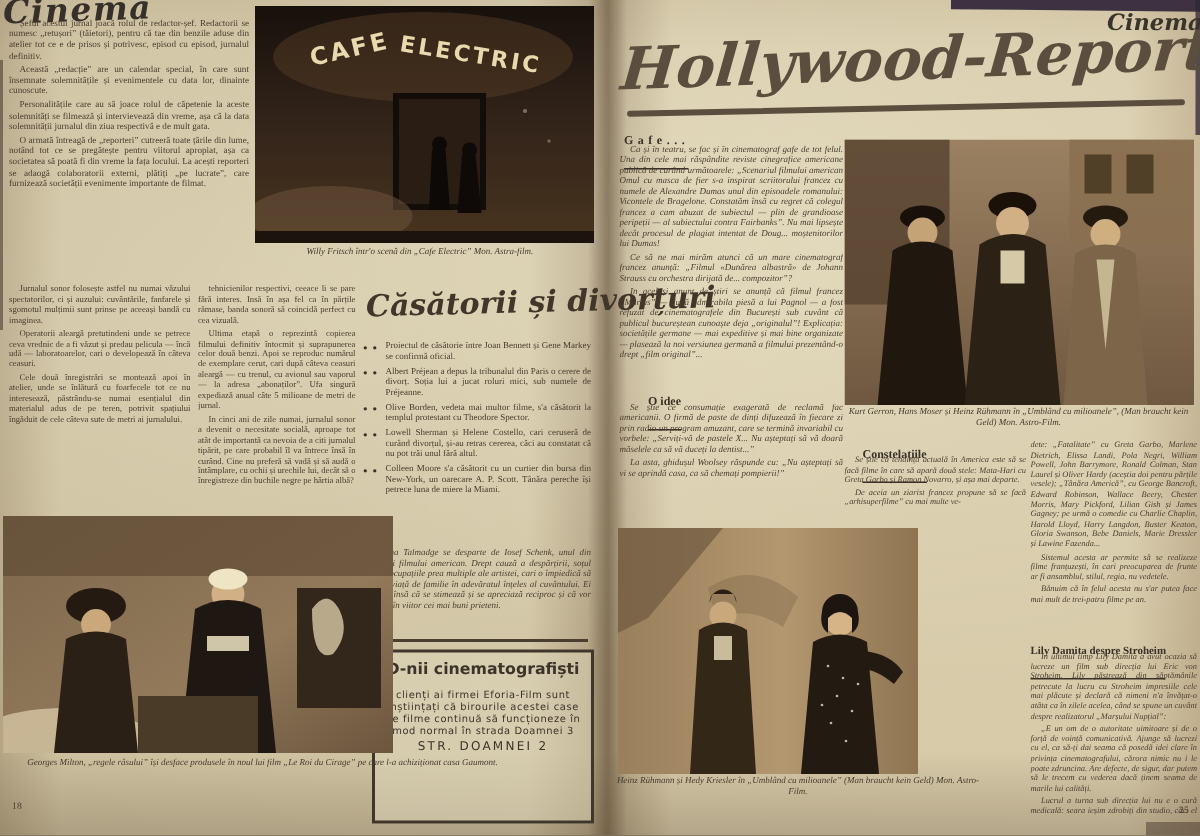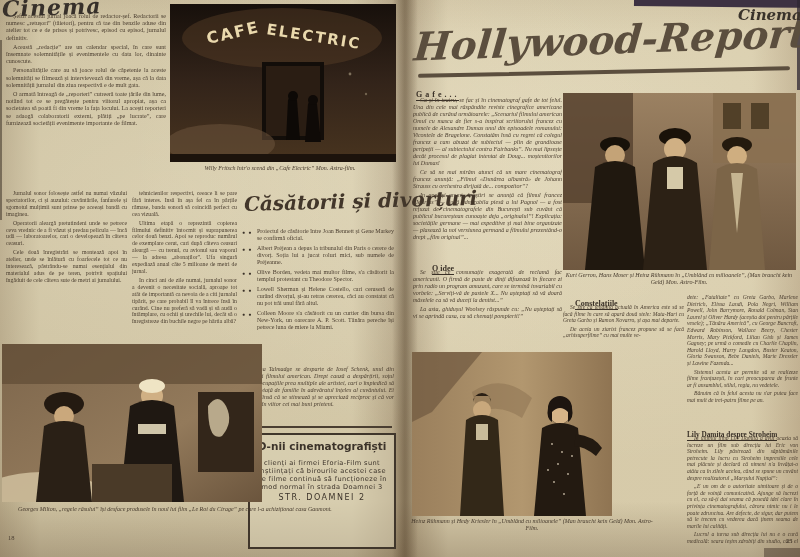--- a/index.html
+++ b/index.html
@@ -16,21 +16,21 @@
   .abs{position:absolute;}
   .txt{font-family:"Liberation Serif",serif;color:#4a3d2f;text-align:justify;overflow:hidden;}
   .txt p{margin:0 0 2px 0;text-indent:7px;}
   .s61{font-size:6.1px;line-height:7.2px;}
   .s58{font-size:5.8px;line-height:6.9px;}
   .s60{font-size:6px;line-height:7px;}
   .s56{font-size:5.6px;line-height:6.6px;}
   .ital{font-style:italic;}
   .masthead{font-style:italic;font-weight:bold;color:#37302a;font-family:"DejaVu Serif",serif;}
   .caption{font-style:italic;font-size:6px;line-height:7px;text-align:center;color:#463a2d;}
-  .shead{font-weight:bold;font-size:8px;color:#3a3128;border-bottom:1px solid #3a3128;display:inline-block;padding-bottom:1px;font-family:"Liberation Serif",serif;}
+  .shead{font-weight:bold;font-size:8px;color:#3a3128;border-bottom:1px solid #3a3128;display:inline-block;padding-bottom:14px;font-family:"Liberation Serif",serif;}
   .script-title{font-family:"DejaVu Serif",serif;font-style:italic;font-weight:bold;color:#5b4e3e;}
   .bullet-item{display:flex;margin-bottom:3px;}
   .bullet-item .bm{width:15px;flex:none;font-size:5px;letter-spacing:1px;color:#3a3128;padding-top:1px;text-align:left;}
   .bullet-item p{flex:1;margin:0;text-indent:0;}
   .adbox{border:2px solid #40362b;background:rgba(222,213,186,0.5);text-align:center;font-family:"DejaVu Sans",sans-serif;color:#3c332a;}
   .rule{background:#4a3e31;}
   .pnum{font-size:6.5px;color:#4a3e31;}
   svg{display:block;}
 </style>
 </head>

